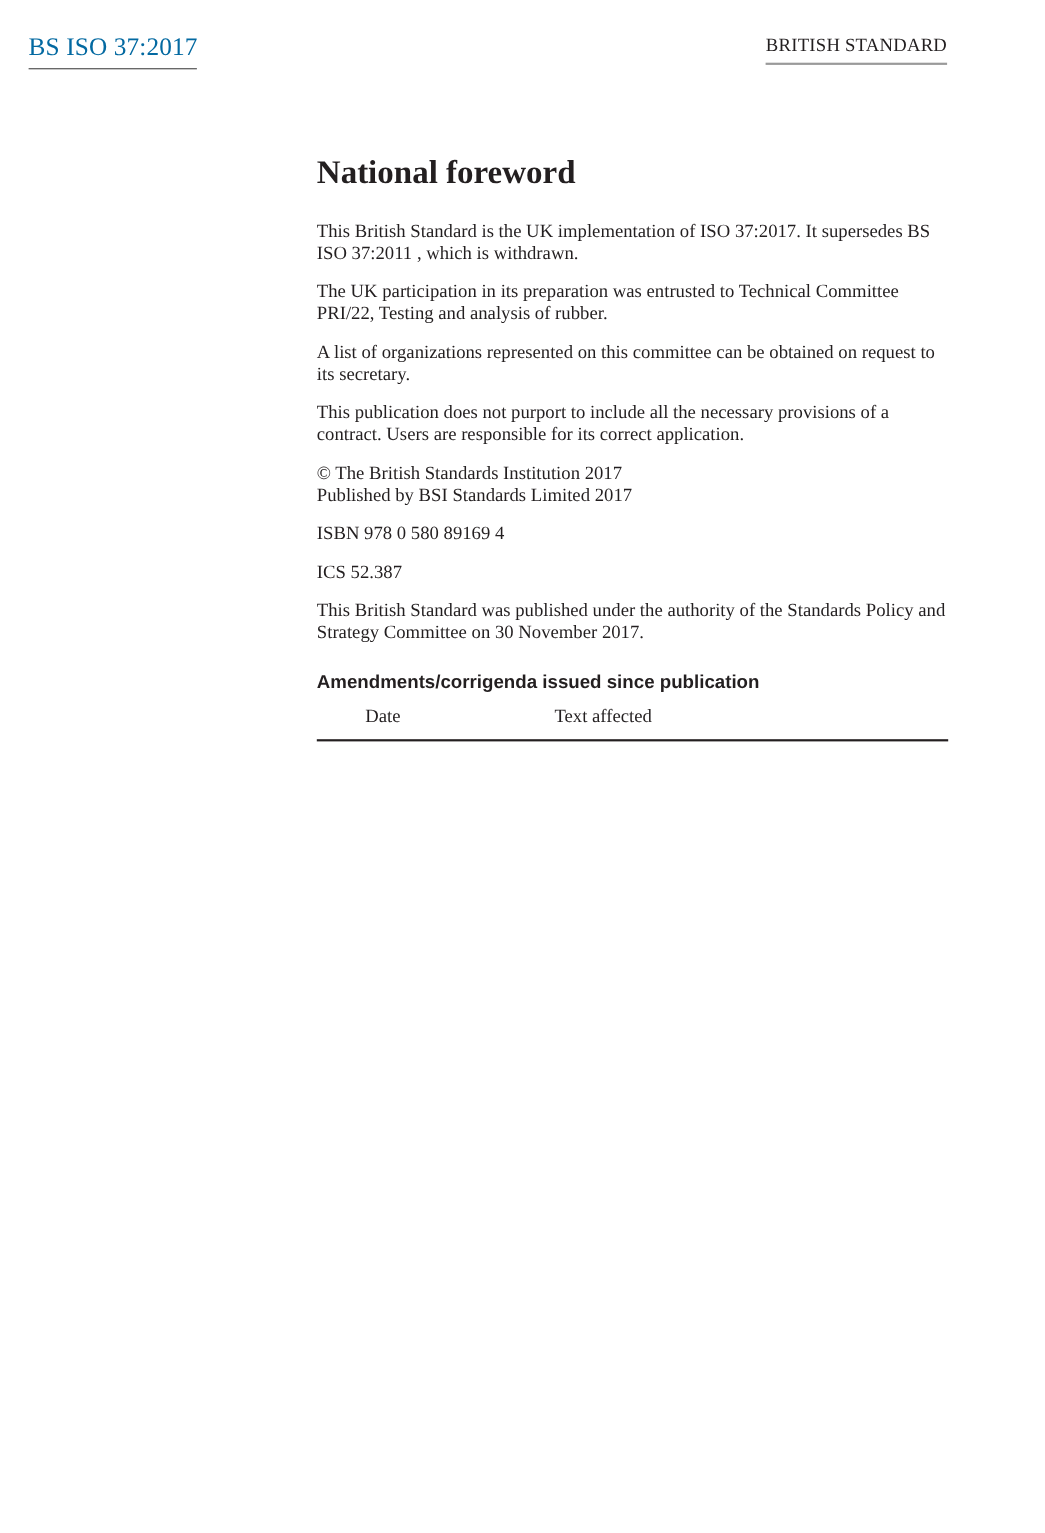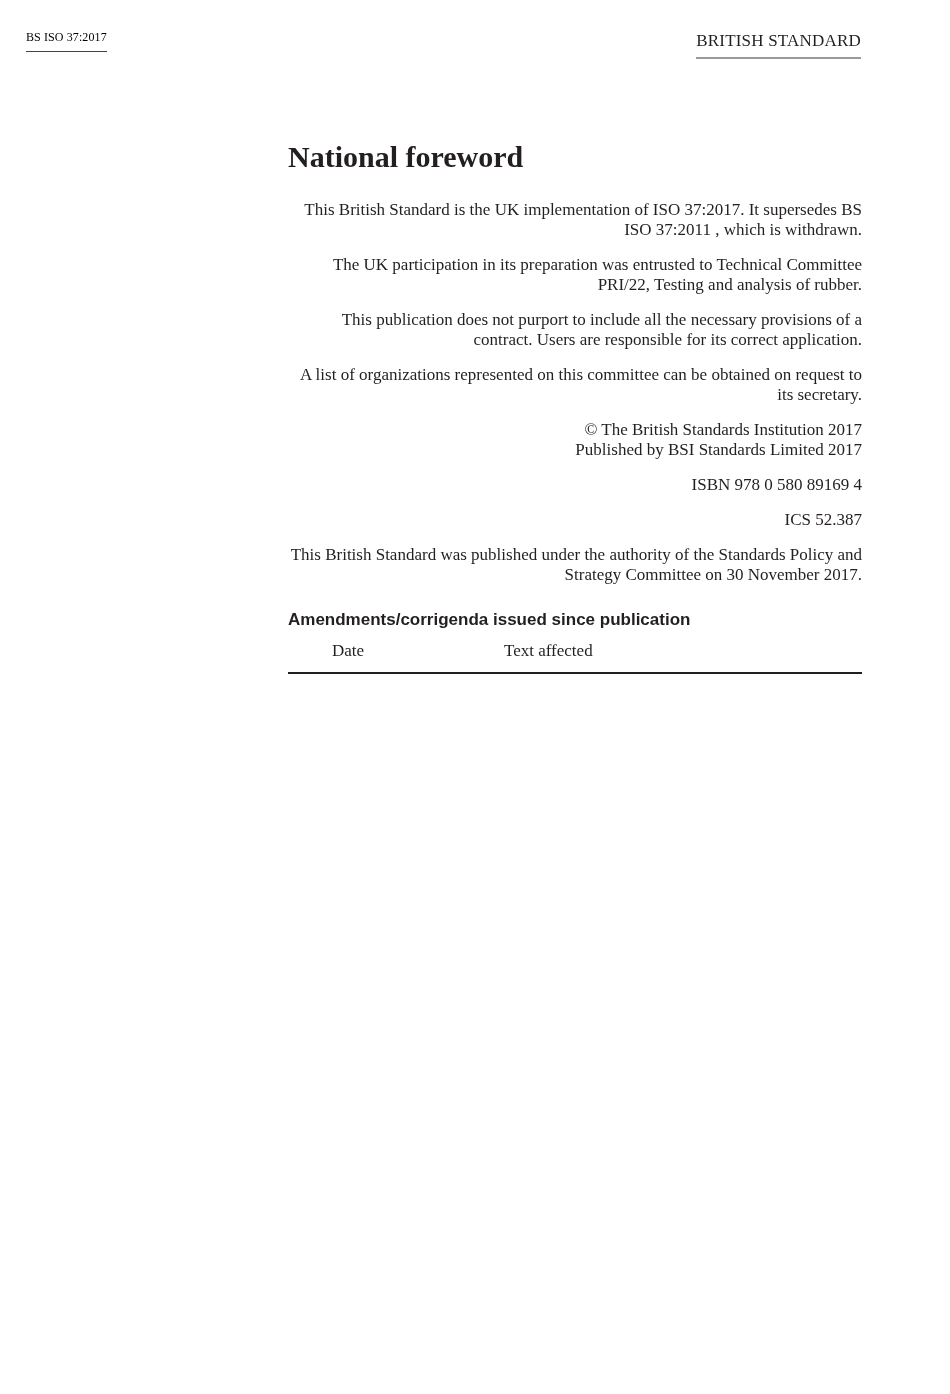--- a/index.html
+++ b/index.html
@@ -13,22 +13,22 @@
       position: relative;
       font-family: "DejaVu Serif", "Liberation Serif", serif;
       color: #231f20;
       overflow: hidden;
     }
     .hdr-left {
       position: absolute;
       left: 26px;
       top: 30px;
       font-family: "Liberation Serif", serif;
-      font-size: 12px;
-      color: #000000;
+      font-size: 23px;
+      color: #0369a1;
       padding-bottom: 6px;
       border-bottom: 1.5px solid #444;
       letter-spacing: 0.1px;
     }
     .hdr-right {
       position: absolute;
       right: 89px;
       top: 31px;
       font-family: "Liberation Serif", serif;
       font-size: 17px;
@@ -50,21 +50,20 @@
       margin: 0 0 26px 0;
       line-height: 34px;
       color: #231f20;
     }
     p {
       margin: 0 0 15px 0;
       font-family: "Liberation Serif", serif;
       font-size: 17px;
       line-height: 20px;
       color: #231f20;
-      text-align: right;
     }
     p.bold {
       font-weight: bold;
     }
     .amend-heading {
       font-family: Liberation Sans, sans-serif;
       font-weight: bold;
       font-size: 17px;
       line-height: 20px;
       margin: 25px 0 11px 0;
@@ -84,22 +83,22 @@
 <body>
 
 <div class="hdr-left">BS ISO 37:2017</div>
 <div class="hdr-right">BRITISH STANDARD</div>
 
 <div class="content">
   <h1 class="title">National foreword</h1>
 
   <p>This British Standard is the UK implementation of ISO 37:2017. It supersedes BS ISO 37:2011 , which is withdrawn.</p>
   <p>The UK participation in its preparation was entrusted to Technical Committee PRI/22, Testing and analysis of rubber.</p>
+  <p>A list of organizations represented on this committee can be obtained on request to its secretary.</p>
   <p>This publication does not purport to include all the necessary provisions of a contract. Users are responsible for its correct application.</p>
-  <p>A list of organizations represented on this committee can be obtained on request to its secretary.</p>
 
   <p>
     <span>© The British Standards Institution 2017</span><br>
     <span>Published by BSI Standards Limited 2017</span>
   </p>
 
   <p>ISBN 978 0 580 89169 4</p>
   <p>ICS 52.387</p>
 
   <p>This British Standard was published under the authority of the Standards Policy and Strategy Committee on 30 November 2017.</p>

